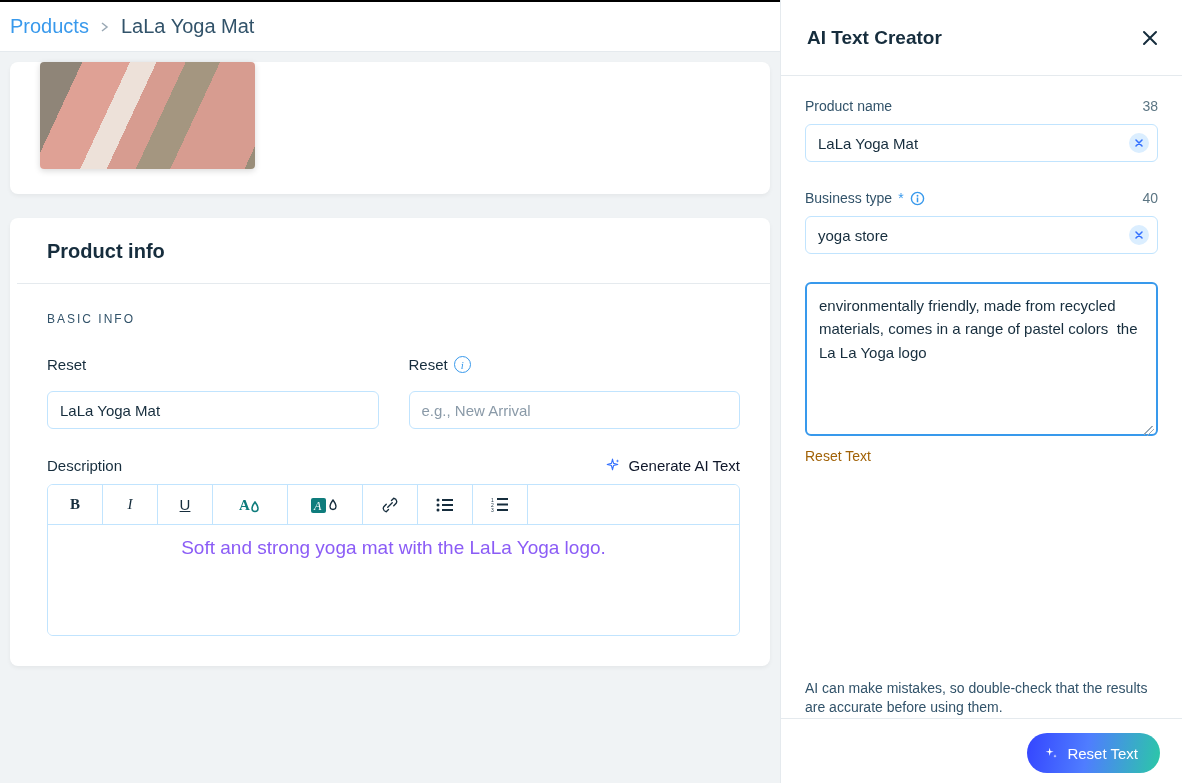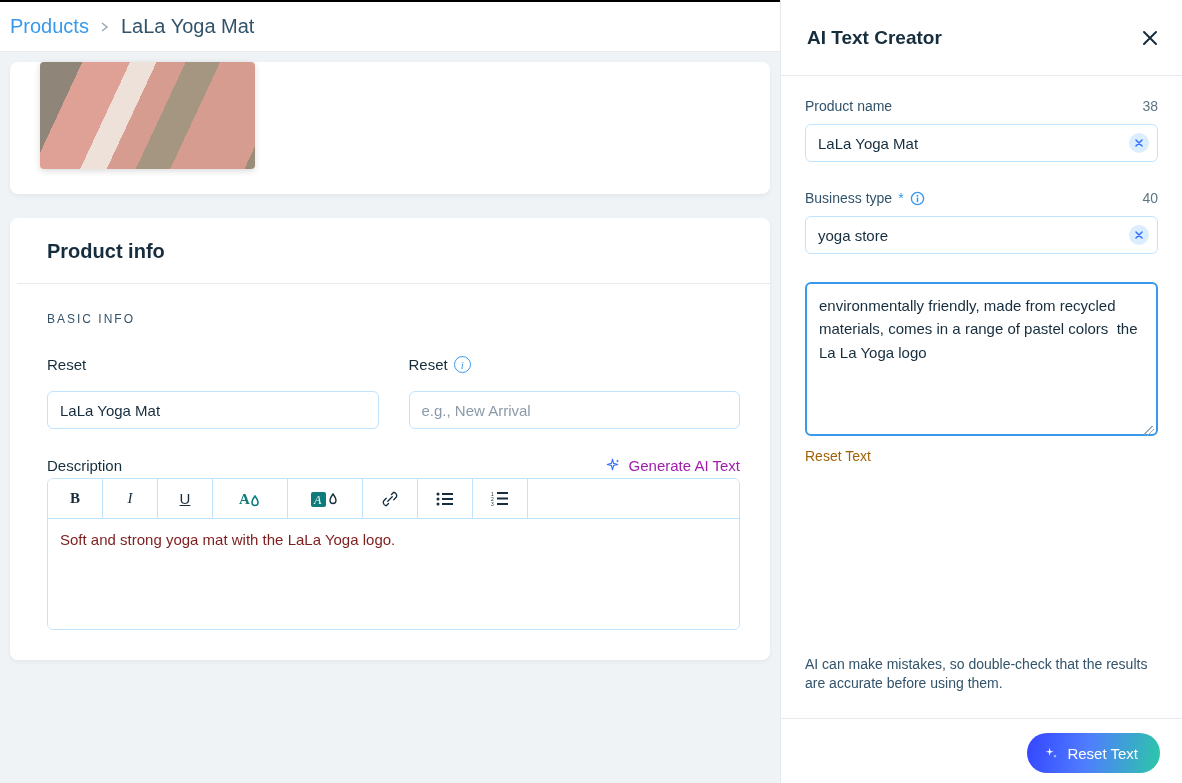--- a/index.html
+++ b/index.html
@@ -92,24 +92,24 @@
     padding: 0 12px;
     font-size: 15px;
     color: #162d3d;
     margin-top: 18px;
     outline: none;
     background: #fff;
   }
   .text-input::placeholder { color: #8a9aa8; }
   .desc-head {
     display: flex; justify-content: space-between; align-items: center;
-    margin-bottom: 4px;
+    margin-bottom: 10px;
   }
   .desc-head .label { font-size: 15px; color: #162d3d; }
-  .gen-ai { display: flex; align-items: center; gap: 8px; color: #a21caf; font-size: 15px; cursor: pointer; }
+  .gen-ai { display: flex; align-items: center; gap: 8px; color: #0f172a; font-size: 15px; cursor: pointer; }
   .gen-ai svg { width: 17px; height: 17px; }
   .editor {
     border: 1px solid #c1e4fe;
     border-radius: 6px;
     overflow: hidden;
   }
   .toolbar {
     display: flex;
     border-bottom: 1px solid #c1e4fe;
     height: 40px;
@@ -121,23 +121,24 @@
     font-size: 15px;
     cursor: pointer;
     background: #fff;
   }
   .toolbar .tbtn:last-child { border-right: none; flex: 1; }
   .toolbar .w1 { width: 55px; }
   .toolbar .w2 { width: 75px; }
   .editor .textarea {
     min-height: 110px;
     padding: 12px;
-    font-size: 15px;
-    color: #7f1d1d;
-    background: #fff;
+    font-size: 19px;
+    color: #8b5cf6;
+    background: #fff;
+    text-align: center;
   }
 
   
   .side-panel {
     width: 402px;
     border-left: 1px solid #e5eaee;
     background: #fff;
     display: flex;
     flex-direction: column;
   }
@@ -194,21 +195,21 @@
   .sp-textarea-wrap { position: relative; }
   .resize-handle {
     position: absolute; right: 4px; bottom: 4px;
     width: 10px; height: 10px;
     background:
       linear-gradient(135deg, transparent 0 40%, #9aa9b5 40% 48%, transparent 48% 62%, #9aa9b5 62% 70%, transparent 70% 100%);
     pointer-events: none;
   }
   .reset-link { margin-top: 8px; color: #a16207; font-size: 14px; cursor: pointer; }
   .sp-disclaimer {
-    padding: 0 24px 24px 24px;
+    padding: 0 24px 0 24px;
     font-size: 14px; color: #32536a; line-height: 1.4;
     border-bottom: 1px solid #e5eaee;
   }
   .sp-footer {
     padding: 14px 22px 10px 22px;
     display: flex; justify-content: flex-end;
   }
   .create-btn {
     background: linear-gradient(100deg, #3445ff 0%, #4f7dff 45%, #2bc8a6 100%);
     color: #fff;

